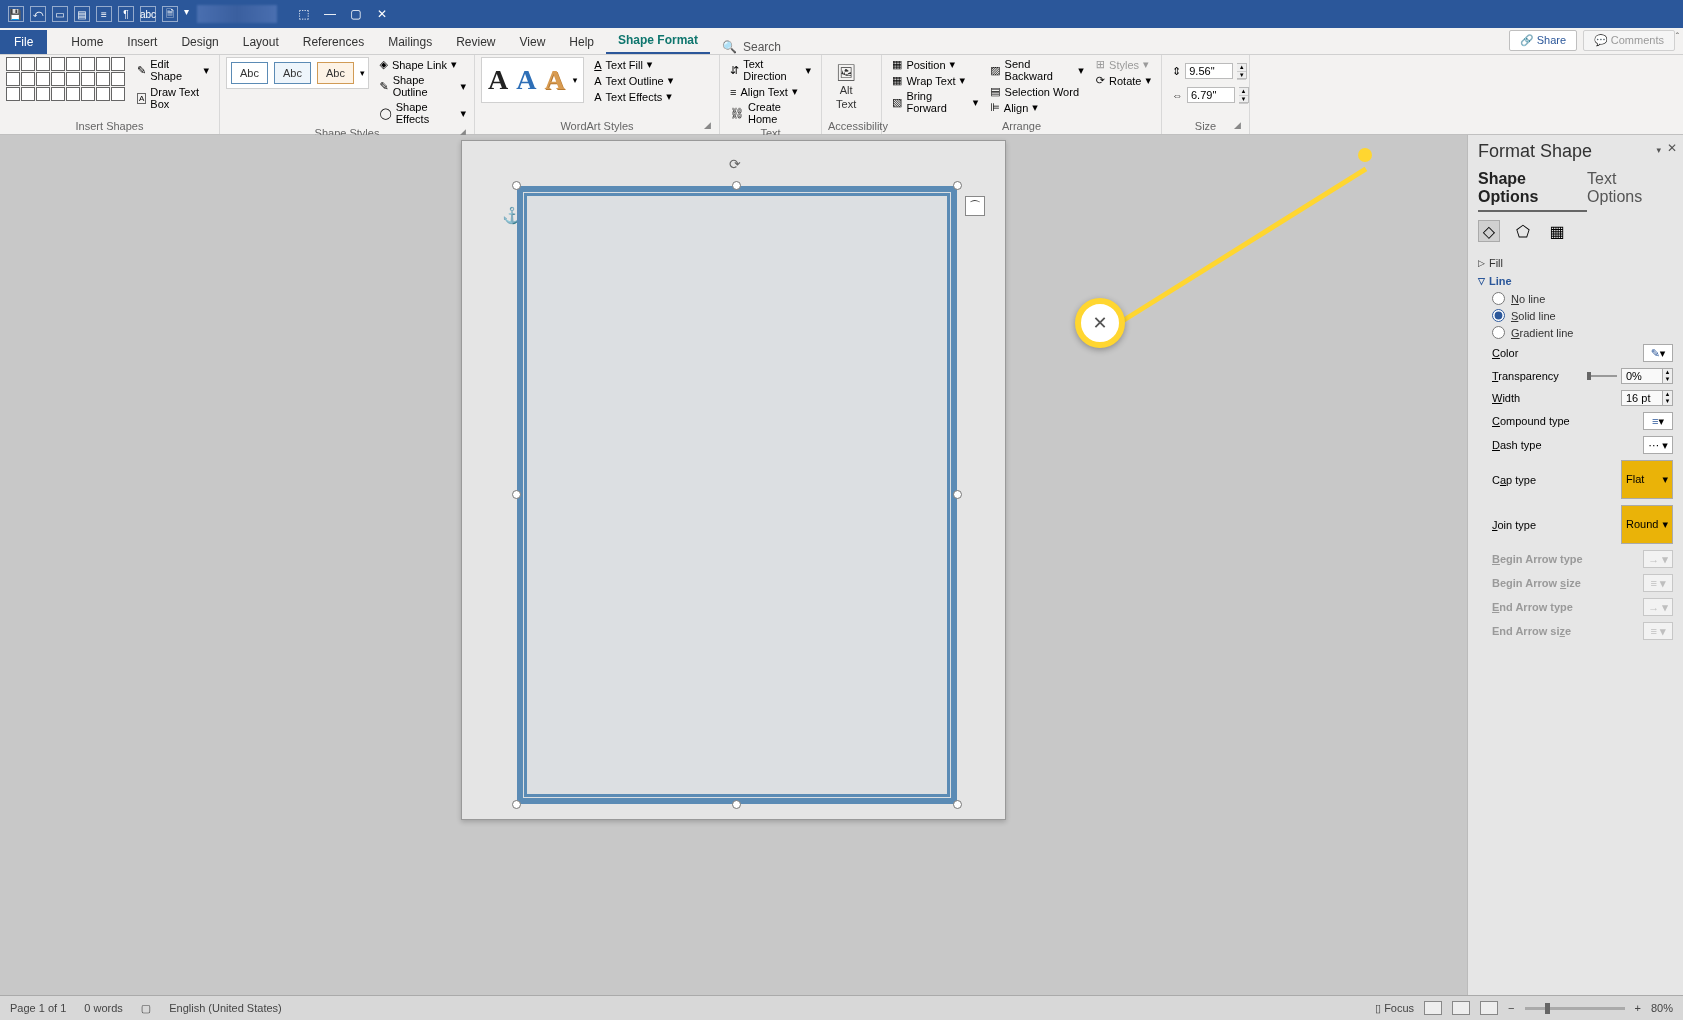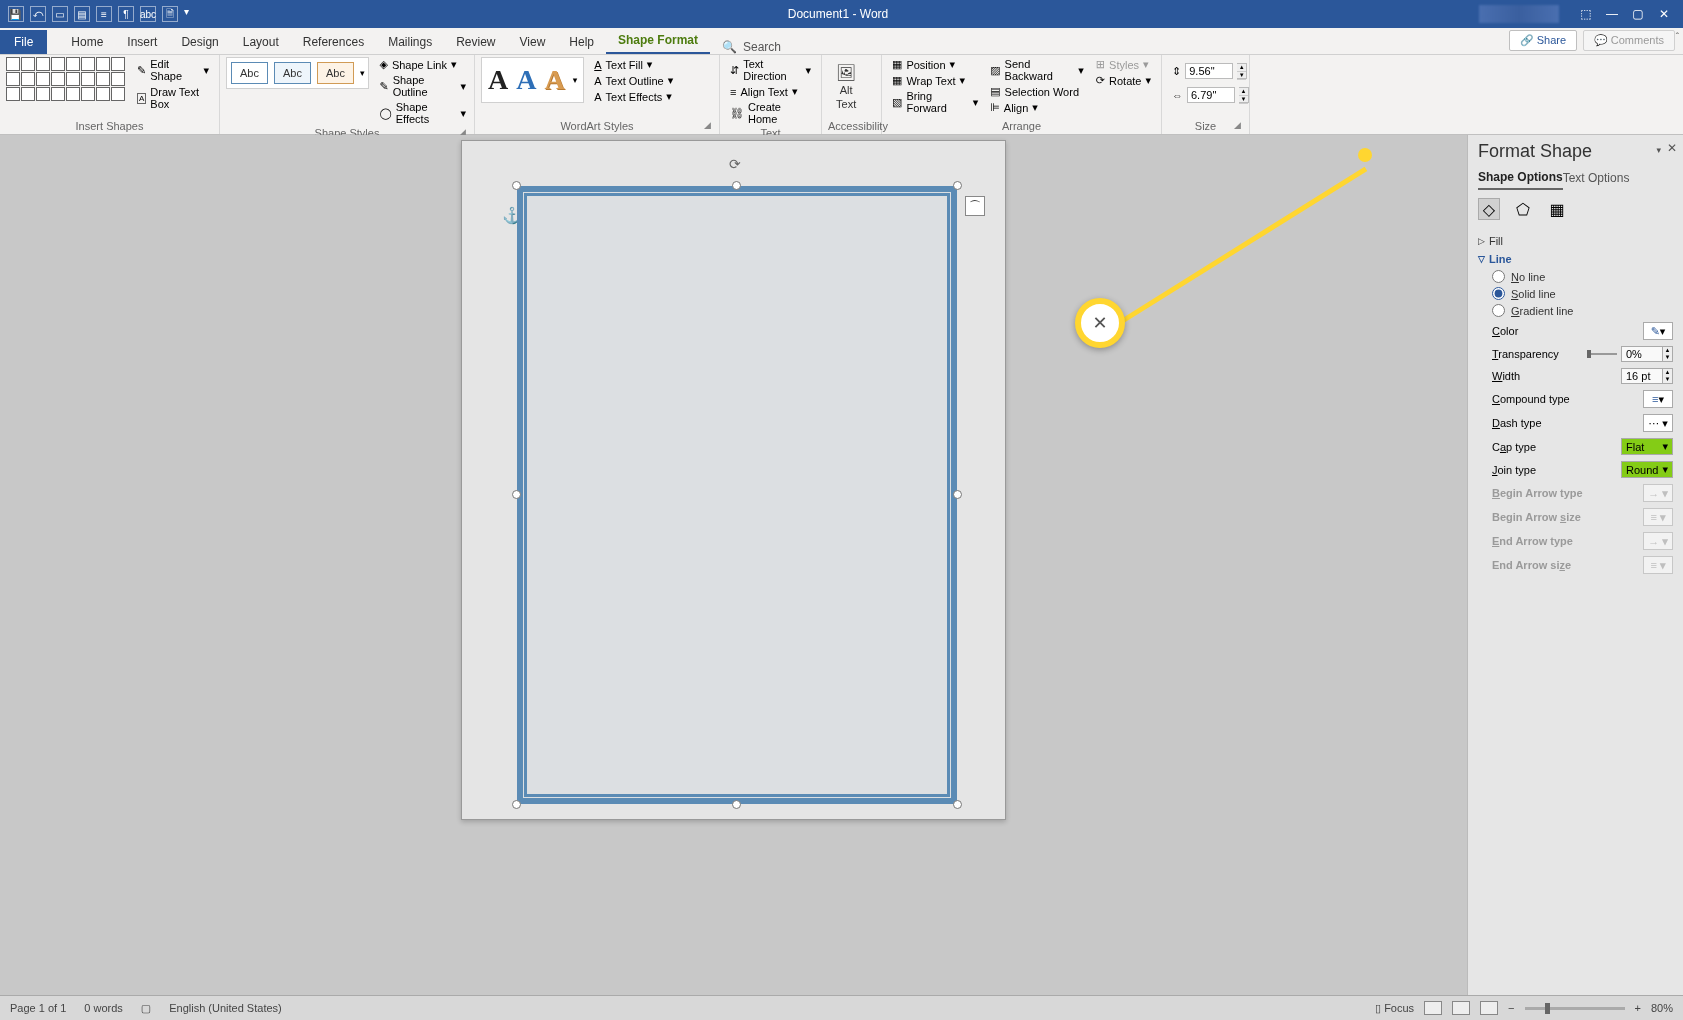--- a/index.html
+++ b/index.html
@@ -11,21 +11,21 @@
 .qat-btn { width: 16px; height: 16px; border: 1px solid rgba(255,255,255,0.5); display: flex; align-items: center; justify-content: center; font-size: 10px; }
 .title-center { flex: 1; text-align: center; }
 .win-ctrls { display: flex; gap: 12px; padding: 0 12px; align-items: center; }
 .win-ctrls span { width: 14px; text-align: center; cursor: pointer; }
 .privacy-blur { width: 80px; height: 18px; background: linear-gradient(90deg,#4a6fb0,#3a5f9f,#4a6fb0); filter: blur(1px); margin-right: 8px; }
 
 
 .ribbon-tabs { height: 27px; background: #f3f2f1; display: flex; align-items: flex-end; border-bottom: 1px solid #d0d0d0; font-size: 12px; position: relative; }
 .tab { padding: 5px 12px; color: #333; cursor: pointer; }
 .tab.file { background: #2b579a; color: #fff; padding: 5px 14px; margin-right: 12px; }
-.tab.active { color: #4d7c0f; border-bottom: 2px solid #2b579a; font-weight: 600; }
+.tab.active { color: #0f766e; border-bottom: 2px solid #2b579a; font-weight: 600; }
 .search-wrap { display: flex; align-items: center; gap: 6px; padding: 0 12px; color: #555; }
 .right-tabs { position: absolute; right: 8px; top: 2px; display: flex; gap: 6px; }
 .share-btn { border: 1px solid #bfbfbf; padding: 3px 10px; font-size: 11px; color: #2b579a; background: #fff; border-radius: 2px; }
 .comments-btn { border: 1px solid #d0d0d0; padding: 3px 10px; font-size: 11px; color: #9a9a9a; background: #f5f5f5; border-radius: 2px; }
 
 
 .ribbon { height: 80px; background: #f3f2f1; display: flex; border-bottom: 1px solid #c0c0c0; padding: 0; font-size: 11px; }
 .group { border-right: 1px solid #d8d8d8; padding: 2px 6px 0 6px; display: flex; flex-direction: column; }
 .group-body { flex: 1; display: flex; align-items: flex-start; gap: 4px; }
 .group-label { text-align: center; color: #666; font-size: 11px; padding: 1px 0 2px 0; position: relative; }
@@ -80,37 +80,37 @@
 .h-l{top:50%;left:-5px;margin-top:-5px}.h-r{top:50%;right:-5px;margin-top:-5px}
 .rot-handle { position:absolute; top:-30px; left:50%; margin-left:-8px; color:#666; font-size:14px; }
 .anchor-ic { position:absolute; top:65px; left:40px; color:#5b8bb5; }
 .layout-ic { position:absolute; top:55px; right:20px; width:20px; height:20px; border:1px solid #888; background:#fff; display:flex; align-items:center; justify-content:center; font-size:12px;}
 
 
 .pane { width: 216px; background: #e6e6e6; border-left: 1px solid #bbb; padding: 6px 10px; position: relative; }
 .pane-title { font-size: 18px; color: #333; margin-bottom: 8px; }
 .pane-close { position:absolute; top:6px; right:6px; font-size:12px; color:#555; cursor:pointer; }
 .pane-caret { position:absolute; top:10px; right:22px; font-size:9px; color:#555; cursor:pointer; }
-.pane-tabs { display: flex; font-size: 12px; margin-bottom: 8px; align-items: center; }
+.pane-tabs { display: flex; font-size: 16px; margin-bottom: 8px; }
 .pane-tab { cursor:pointer; padding-bottom: 4px; }
 .pane-tab.active { border-bottom: 2px solid #666; font-weight: 600; color: #222; }
 .pane-tab.inactive { color: #555; }
 .pane-icons { display: flex; gap: 12px; margin-bottom: 12px; }
 .pane-icon { width:22px; height:22px; display:flex; align-items:center; justify-content:center; font-size:16px; cursor:pointer; }
 .pane-icon.sel { background: #d0d0d0; border: 1px solid #aaa; }
 .section-hd { font-size: 11px; color: #333; cursor:pointer; padding: 3px 0; display:flex; align-items:center; gap:4px; }
 .section-hd .tri { font-size: 9px; }
 .section-hd.expanded { color: #2b579a; font-weight: 600; }
 .opt-row { display:flex; align-items:center; gap:6px; font-size:11px; color:#333; padding:2px 0 2px 14px; }
 .opt-row input[type=radio]{ accent-color:#2b579a; }
 .prop-row { display:flex; justify-content:space-between; align-items:center; font-size:11px; padding:3px 0 3px 14px; }
 .prop-row.disabled { color:#9a9a9a;font-weight:bold; }
 .prop-ctrl { display:flex; align-items:center; }
 .prop-val { border:1px solid #aaa; background:#f9f9f9; padding:1px 4px; width:42px; font-size:11px; }
-.prop-dd { border:1px solid #aaa; background:#84cc16; padding:1px 4px; width:52px; font-size:11px; display:flex; justify-content:space-between; align-items:center; }
+.prop-dd { border:1px solid #aaa; background:#eab308; padding:12px 4px; width:52px; font-size:11px; display:flex; justify-content:space-between; }
 .prop-swatch { border:1px solid #aaa; background:#fff; width:30px; height:18px; display:flex; align-items:center; justify-content:center;}
 .prop-spin { width:10px; border:1px solid #aaa; border-left:none; display:flex; flex-direction:column; font-size:6px; background:#eee;}
 .prop-spin div{flex:1;text-align:center;line-height:7px;}
 .slider-track { width:30px; height:2px; background:#999; position:relative; margin:0 4px;}
 .slider-thumb { position:absolute; left:0; top:-3px; width:4px; height:8px; background:#666;}
 
 
 .u { text-decoration: underline; }
 
 
@@ -133,21 +133,20 @@
     <span class="qat-btn">💾</span>
     <span class="qat-btn">⤺</span>
     <span class="qat-btn">▭</span>
     <span class="qat-btn">▤</span>
     <span class="qat-btn">≡</span>
     <span class="qat-btn">¶</span>
     <span class="qat-btn">abc</span>
     <span class="qat-btn">🗎</span>
     <span style="font-size:10px;">▾</span>
   </div>
-  <div class="title-center">Document1 - Word</div>
   <div class="privacy-blur"></div>
   <div class="win-ctrls">
     <span>⬚</span>
     <span>—</span>
     <span>▢</span>
     <span>✕</span>
   </div>
 </div>
 
 <div class="ribbon-tabs">

